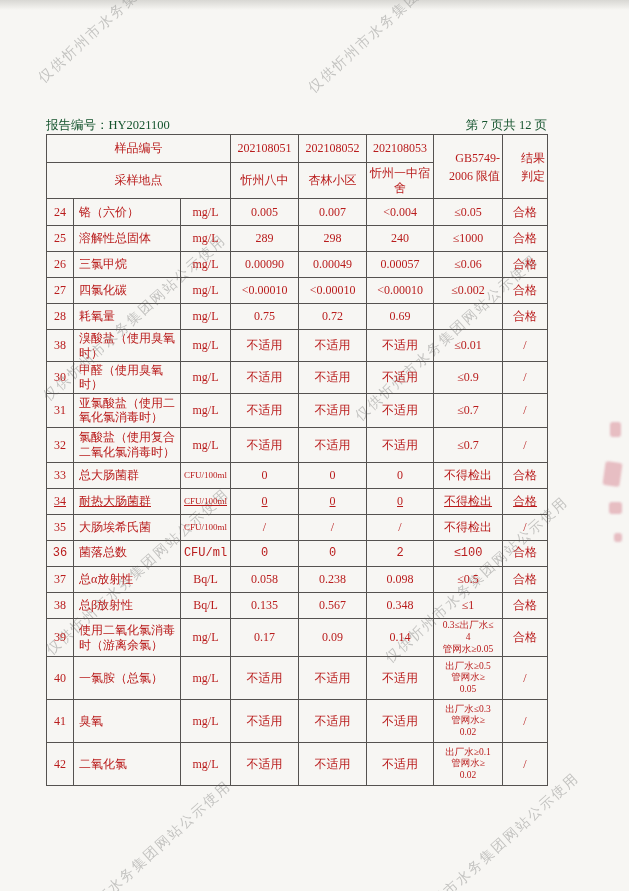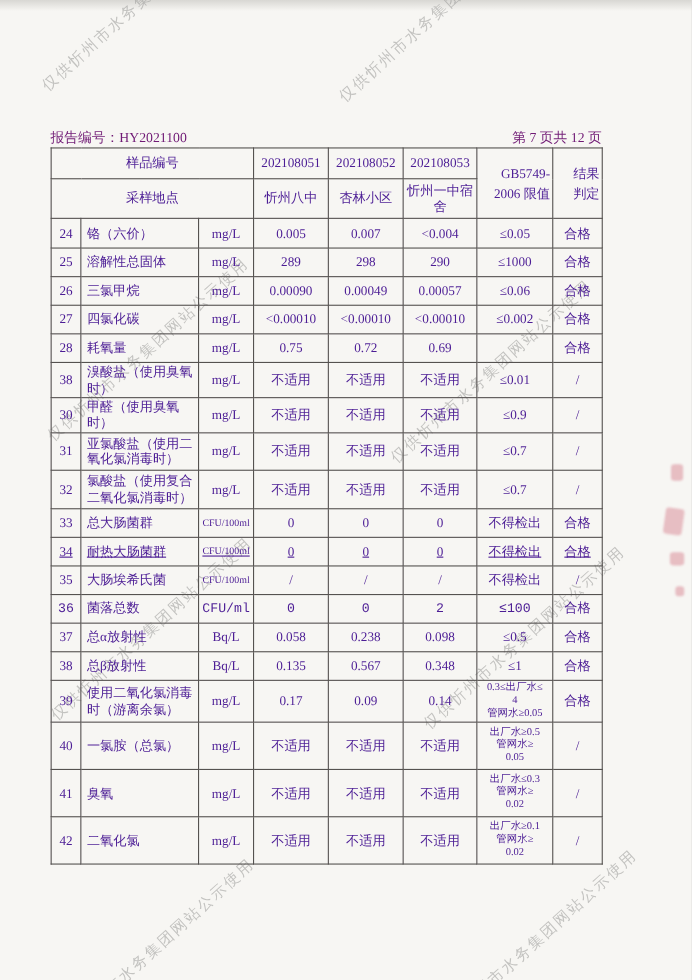--- a/index.html
+++ b/index.html
@@ -35,29 +35,29 @@
   }
   .title{
     position:absolute;top:84px;left:0;width:100%;
     text-align:center;
     font-size:17px;font-weight:bold;
     letter-spacing:1px;color:#1b1b1b;
   }
   .meta{
     position:absolute;top:117px;left:46px;width:501px;
     display:flex;justify-content:space-between;
-    font-size:12.5px;color:#701a75;
+    font-size:12.5px;color:#14532d;
   }
   table.report{
     position:absolute;left:46px;top:134px;
     width:501px;
     border-collapse:collapse;
     table-layout:fixed;
     font-size:12px;
-    color:#4c1d95;
+    color:#b91c1c;
   }
   table.report th,table.report td{
     border:1px solid #555250;
     font-weight:normal;
     text-align:center;
     vertical-align:middle;
     padding:1px 2px;
     line-height:1.2;
     overflow:hidden;
   }
@@ -136,21 +136,21 @@
           <td class="c-val">&lt;0.004</td>
           <td class="c-limit">≤0.05</td>
           <td class="c-verdict">合格</td>
         </tr>
         <tr style="height: 26px;">
           <td class="c-num">25</td>
           <td class="c-name">溶解性总固体</td>
           <td class="c-unit">mg/L</td>
           <td class="c-val">289</td>
           <td class="c-val">298</td>
-          <td class="c-val">290</td>
+          <td class="c-val">240</td>
           <td class="c-limit">≤1000</td>
           <td class="c-verdict">合格</td>
         </tr>
         <tr style="height: 26px;">
           <td class="c-num">26</td>
           <td class="c-name">三氯甲烷</td>
           <td class="c-unit">mg/L</td>
           <td class="c-val">0.00090</td>
           <td class="c-val">0.00049</td>
           <td class="c-val">0.00057</td>

